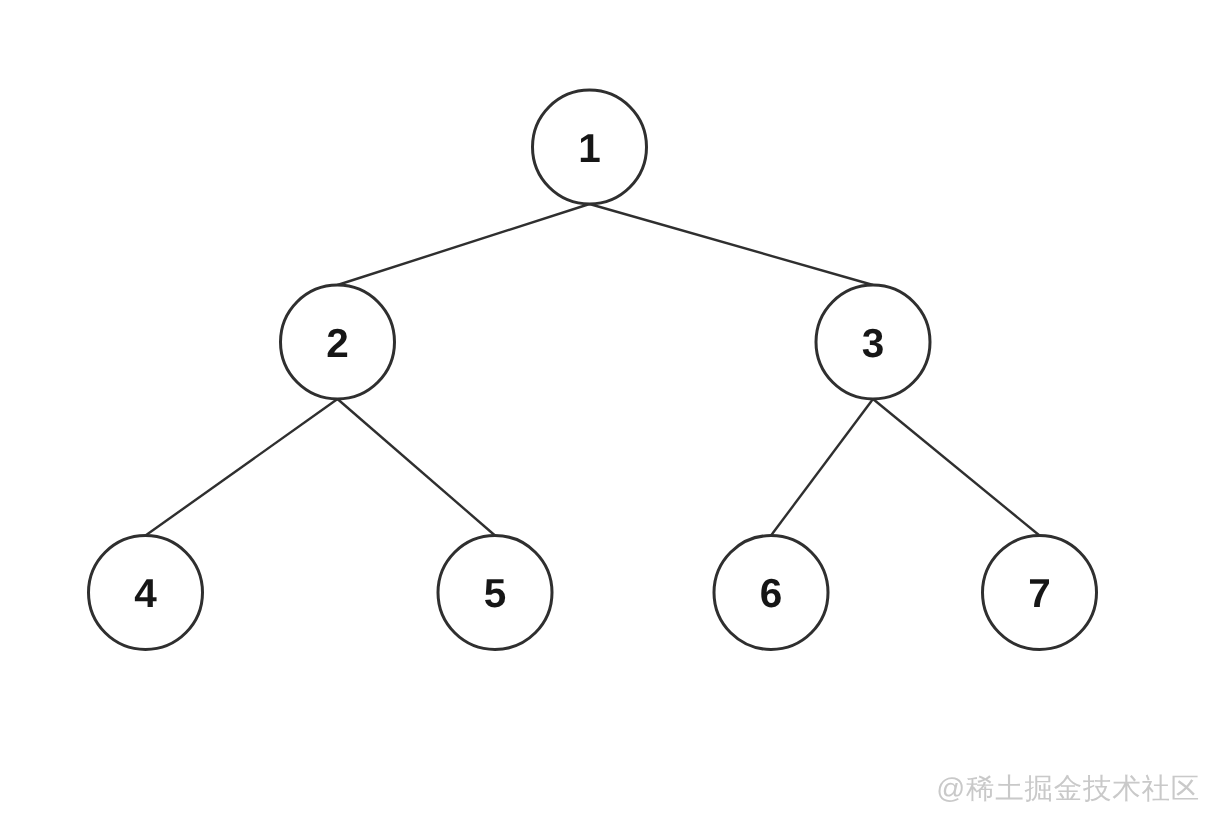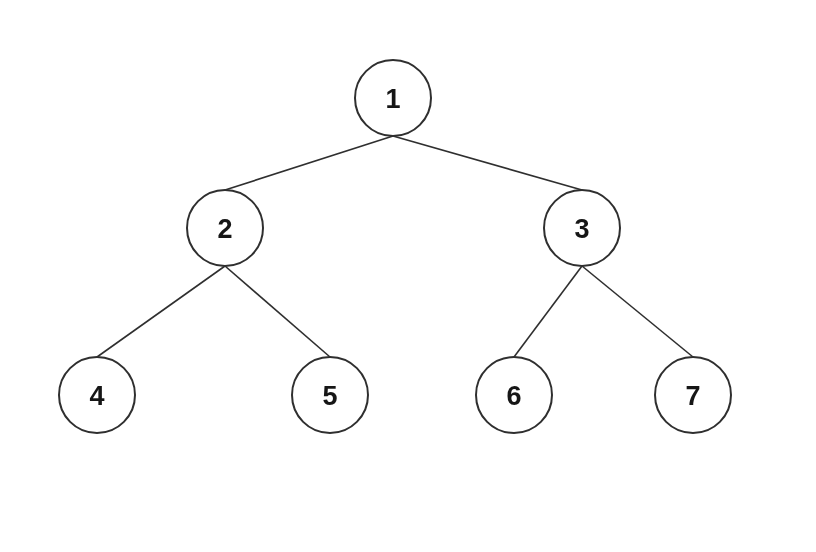--- a/index.html
+++ b/index.html
@@ -81,13 +81,14 @@
       </g>
       <g>
         <circle cx="514" cy="395" r="38" class="node-circle"></circle>
         <text x="514" y="395" dy="0.36em" class="node-label">6</text>
       </g>
       <g>
         <circle cx="693" cy="395" r="38" class="node-circle"></circle>
         <text x="693" y="395" dy="0.36em" class="node-label">7</text>
       </g>
     </svg>
+  <div class="watermark" style="color: rgb(201, 201, 201);">@稀土掘金技术社区</div>
 </div>
 
 </body></html>

